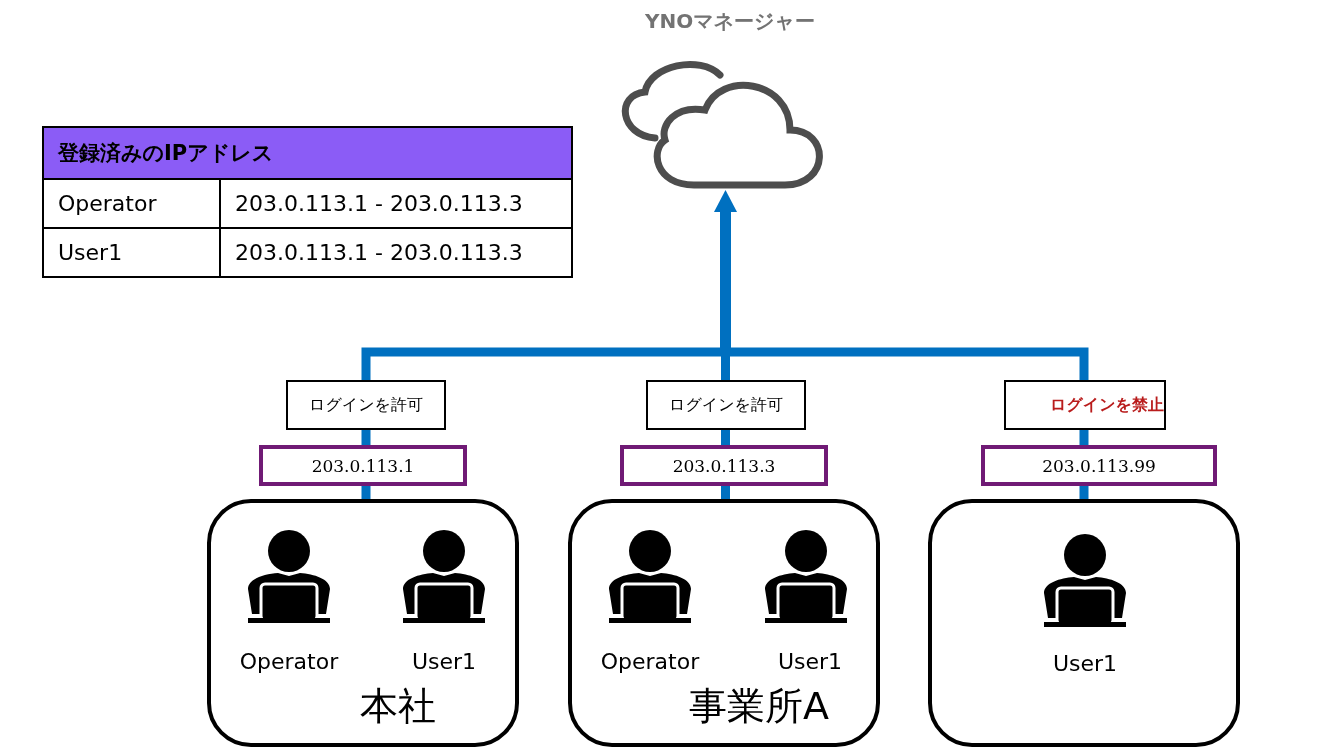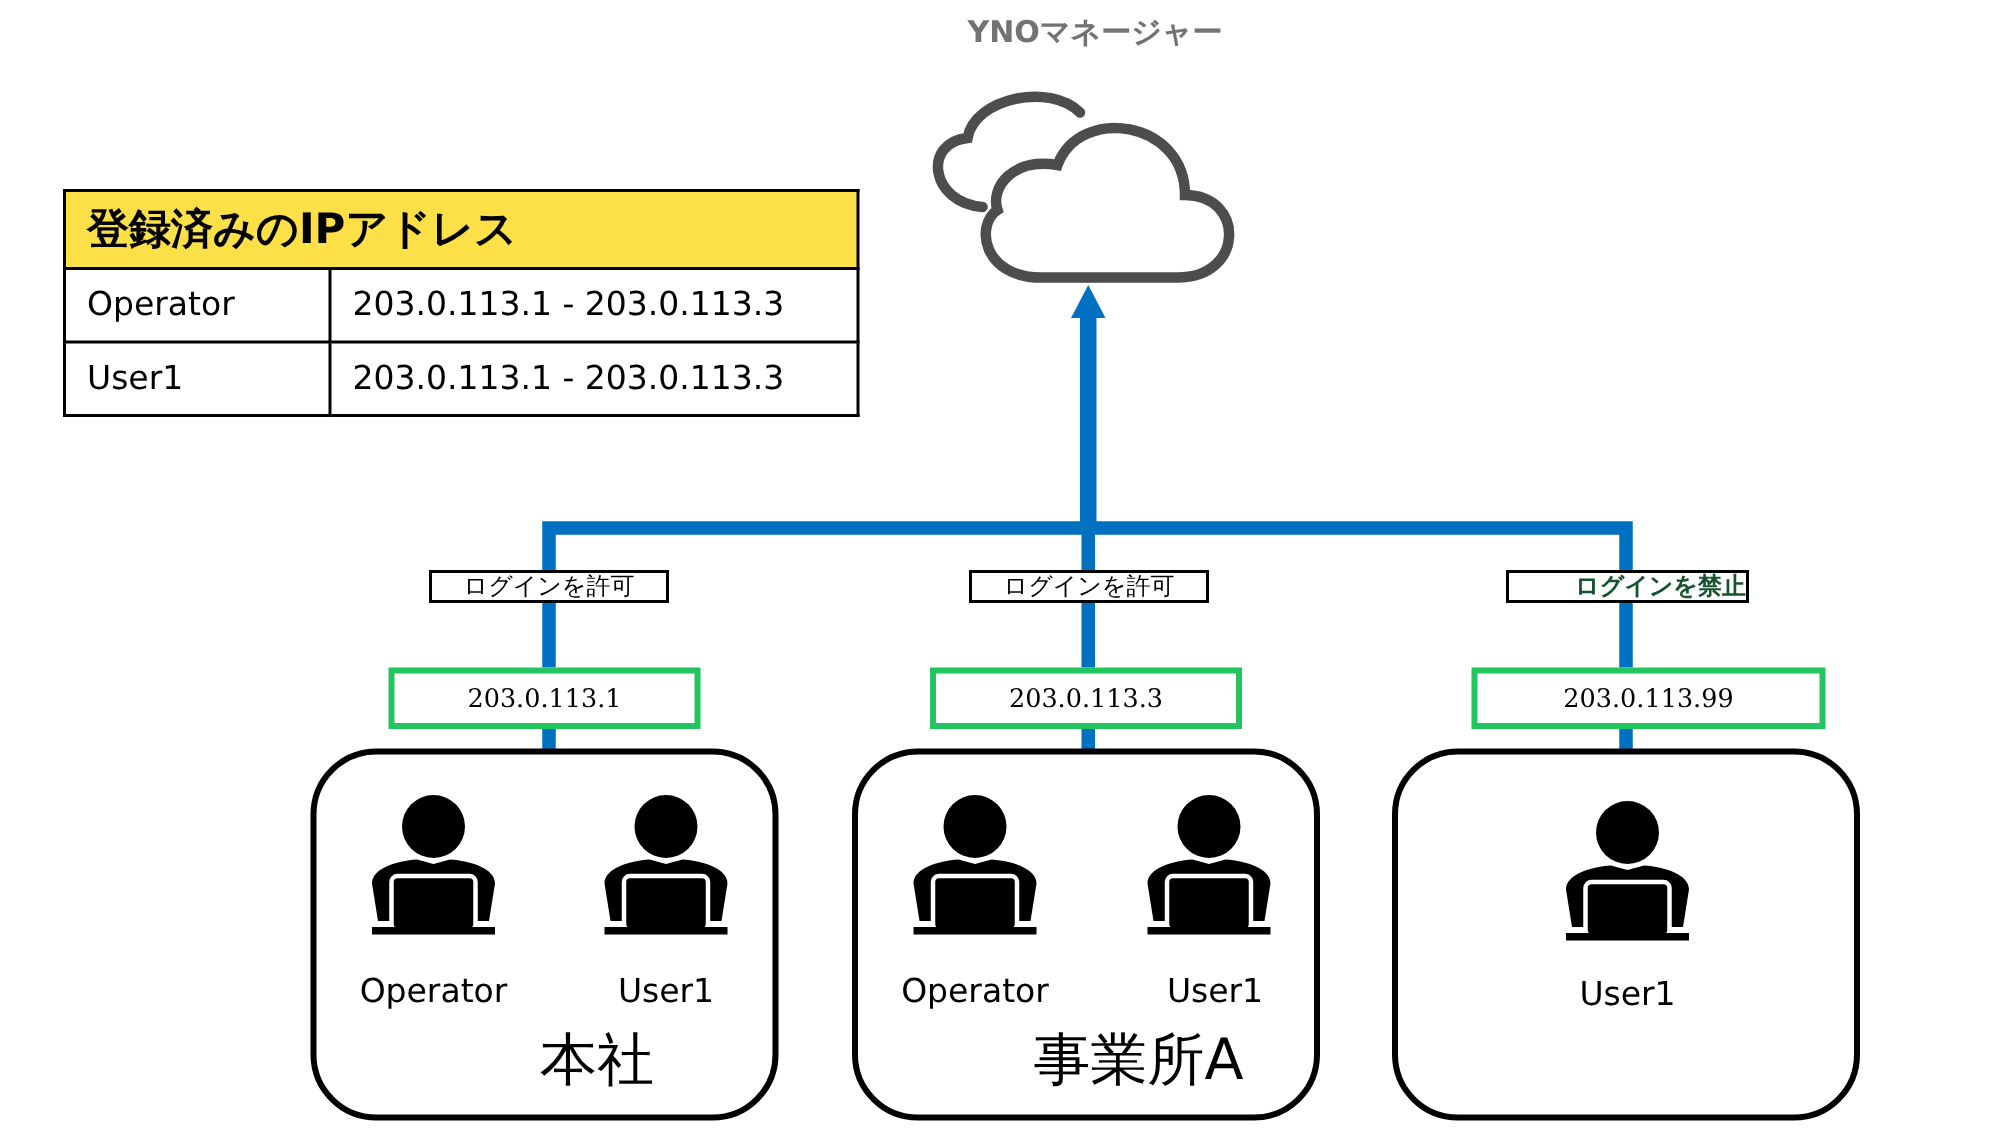--- a/index.html
+++ b/index.html
@@ -4,27 +4,27 @@
   <style>
     html, body { margin: 0; padding: 0; background: #ffffff; }
     body { width: 1342px; height: 753px; position: relative; overflow: hidden;
            font-family: "DejaVu Sans", "Liberation Sans", sans-serif; color: #000; }
     .abs { position: absolute; }
     .title { left: 600px; top: 8px; width: 260px; text-align: center; font-size: 20px; font-weight: bold; color: #737373; }
     svg.lines { position: absolute; left: 0; top: 0; }
     
     .iptable { left: 42px; top: 126px; width: 531px; border-collapse: collapse; position: absolute; font-size: 22px; }
     .iptable td, .iptable th { border: 2px solid #000; height: 47px; padding: 0 14px; text-align: left; }
-    .iptable th { background: #fde047; font-weight: bold; font-size: 28px; height: 50px; }
+    .iptable th { background: #8b5cf6; font-weight: bold; font-size: 21px; height: 50px; }
     .iptable td.c1 { width: 147px; }
     
-    .login { top: 380px; height: 22px; border: 2px solid #000; background: #fff; box-sizing: border-box;
+    .login { top: 380px; height: 50px; border: 2px solid #000; background: #fff; box-sizing: border-box;
              font-size: 16px; display: flex; align-items: center; justify-content: center; }
-    .login.deny { color: #14532d; font-weight: bold; padding-left: 44px; }
-    .ipbox { top: 445px; height: 41px; border: 4px solid #22c55e; background: #fff; box-sizing: border-box;
+    .login.deny { color: #b91c1c; font-weight: bold; padding-left: 44px; }
+    .ipbox { top: 445px; height: 41px; border: 4px solid #701a75; background: #fff; box-sizing: border-box;
              font-family: "DejaVu Serif", "Liberation Serif", serif; font-size: 17px; display: flex; align-items: center; justify-content: center; }
     .site { top: 499px; width: 312px; height: 248px; border: 4px solid #000; border-radius: 44px; box-sizing: border-box; background: #fff; }
     .person { position: absolute; width: 90px; height: 95px; }
     .uname { position: absolute; font-size: 22px; text-align: center; width: 140px; }
     .sname { position: absolute; left: 0; width: 100%; text-align: center; font-size: 38px; padding-left: 35px; }
   </style>
 </head>
 <body>
 
 <div class="abs title">YNOマネージャー</div>

